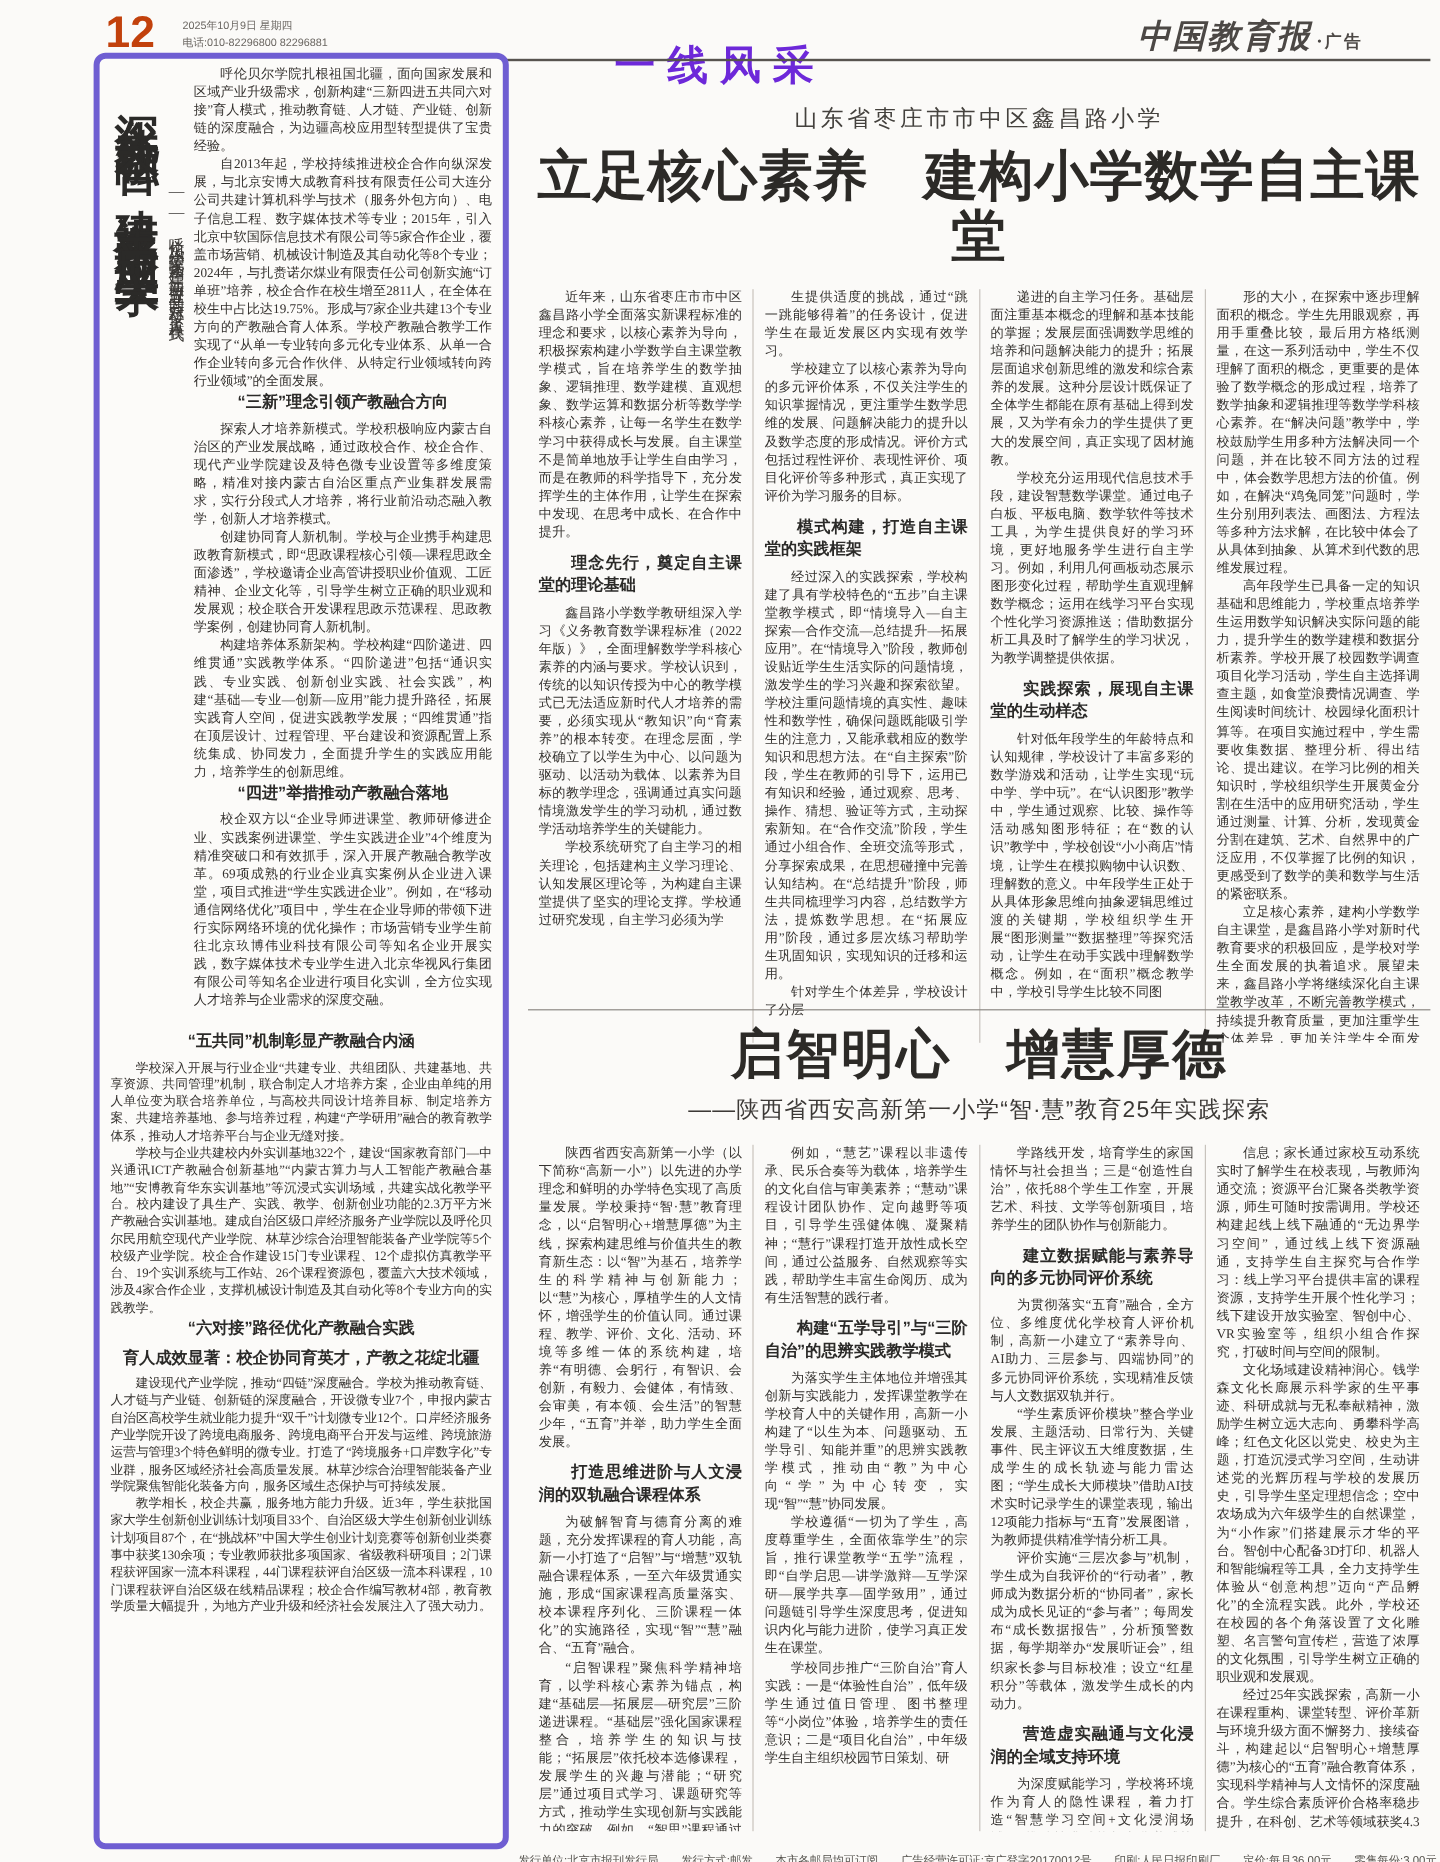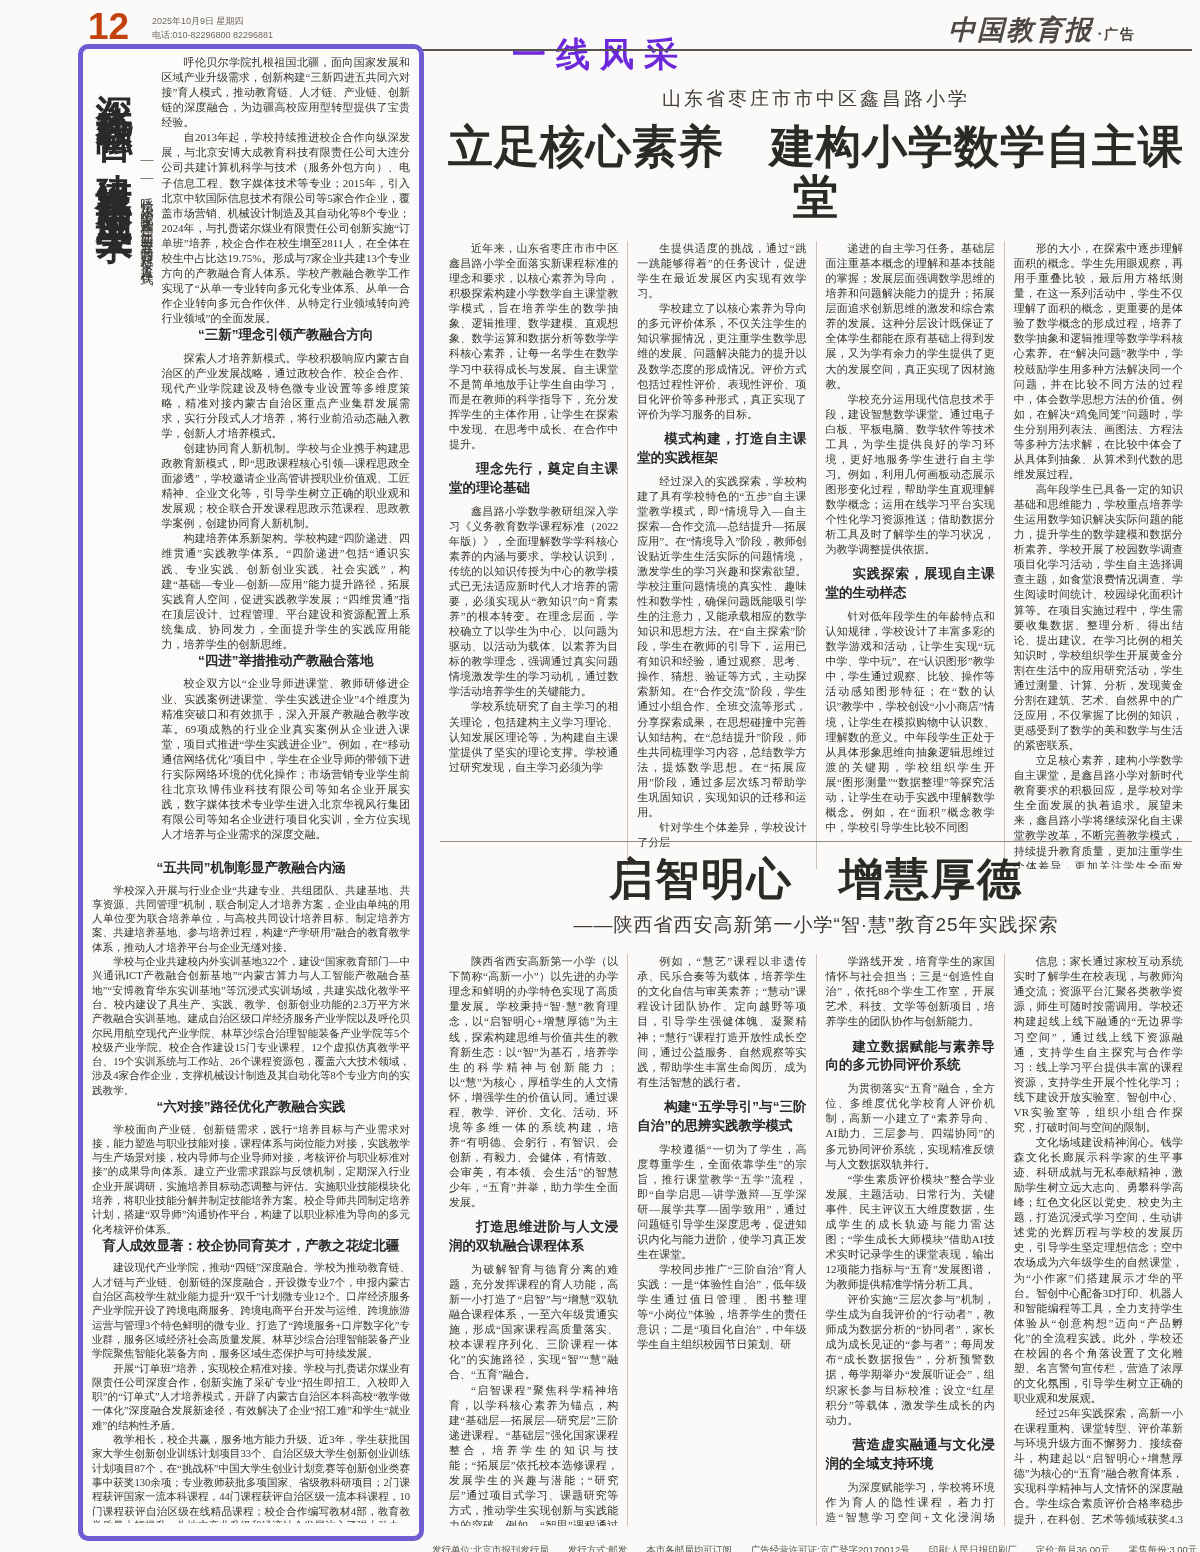--- a/index.html
+++ b/index.html
@@ -99,24 +99,22 @@
           <p class="para">构建培养体系新架构。学校构建“四阶递进、四维贯通”实践教学体系。“四阶递进”包括“通识实践、专业实践、创新创业实践、社会实践”，构建“基础—专业—创新—应用”能力提升路径，拓展实践育人空间，促进实践教学发展；“四维贯通”指在顶层设计、过程管理、平台建设和资源配置上系统集成、协同发力，全面提升学生的实践应用能力，培养学生的创新思维。</p>
           <h3 class="shead-c">“四进”举措推动产教融合落地</h3>
           <p class="para">校企双方以“企业导师进课堂、教师研修进企业、实践案例进课堂、学生实践进企业”4个维度为精准突破口和有效抓手，深入开展产教融合教学改革。69项成熟的行业企业真实案例从企业进入课堂，项目式推进“学生实践进企业”。例如，在“移动通信网络优化”项目中，学生在企业导师的带领下进行实际网络环境的优化操作；市场营销专业学生前往北京玖博伟业科技有限公司等知名企业开展实践，数字媒体技术专业学生进入北京华视风行集团有限公司等知名企业进行项目化实训，全方位实现人才培养与企业需求的深度交融。</p>
         </div>
     </div>
     <div class="lb-body">
         <h3 class="shead-c">“五共同”机制彰显产教融合内涵</h3>
         <p class="para">学校深入开展与行业企业“共建专业、共组团队、共建基地、共享资源、共同管理”机制，联合制定人才培养方案，企业由单纯的用人单位变为联合培养单位，与高校共同设计培养目标、制定培养方案、共建培养基地、参与培养过程，构建“产学研用”融合的教育教学体系，推动人才培养平台与企业无缝对接。</p>
         <p class="para">学校与企业共建校内外实训基地322个，建设“国家教育部门—中兴通讯ICT产教融合创新基地”“内蒙古算力与人工智能产教融合基地”“安博教育华东实训基地”等沉浸式实训场域，共建实战化教学平台。校内建设了具生产、实践、教学、创新创业功能的2.3万平方米产教融合实训基地。建成自治区级口岸经济服务产业学院以及呼伦贝尔民用航空现代产业学院、林草沙综合治理智能装备产业学院等5个校级产业学院。校企合作建设15门专业课程、12个虚拟仿真教学平台、19个实训系统与工作站、26个课程资源包，覆盖六大技术领域，涉及4家合作企业，支撑机械设计制造及其自动化等8个专业方向的实践教学。</p>
         <h3 class="shead-c">“六对接”路径优化产教融合实践</h3>
-        <p class="para">学校面向产业链、创新链需求，践行“培养目标与产业需求对接，能力塑造与职业技能对接，课程体系与岗位能力对接，实践教学与生产场景对接，校内导师与企业导师对接，考核评价与职业标准对接”的成果导向体系。建立产业需求跟踪与反馈机制，定期深入行业企业开展调研，实施培养目标动态调整与评估。实施职业技能模块化培养，将职业技能分解并制定技能培养方案。校企导师共同制定培养计划，搭建“双导师”沟通协作平台，构建了以职业标准为导向的多元化考核评价体系。</p>
         <h3 class="shead-c">育人成效显著：校企协同育英才，产教之花绽北疆</h3>
         <p class="para">建设现代产业学院，推动“四链”深度融合。学校为推动教育链、人才链与产业链、创新链的深度融合，开设微专业7个，申报内蒙古自治区高校学生就业能力提升“双千”计划微专业12个。口岸经济服务产业学院开设了跨境电商服务、跨境电商平台开发与运维、跨境旅游运营与管理3个特色鲜明的微专业。打造了“跨境服务+口岸数字化”专业群，服务区域经济社会高质量发展。林草沙综合治理智能装备产业学院聚焦智能化装备方向，服务区域生态保护与可持续发展。</p>
-        <p class="para">开展“订单班”培养，实现校企精准对接。学校与扎赉诺尔煤业有限责任公司深度合作，创新实施了采矿专业“招生即招工、入校即入职”的“订单式”人才培养模式，开辟了内蒙古自治区本科高校“教学做一体化”深度融合发展新途径，有效解决了企业“招工难”和学生“就业难”的结构性矛盾。</p>
         <p class="para">教学相长，校企共赢，服务地方能力升级。近3年，学生获批国家大学生创新创业训练计划项目33个、自治区级大学生创新创业训练计划项目87个，在“挑战杯”中国大学生创业计划竞赛等创新创业类赛事中获奖130余项；专业教师获批多项国家、省级教科研项目；2门课程获评国家一流本科课程，44门课程获评自治区级一流本科课程，10门课程获评自治区级在线精品课程；校企合作编写教材4部，教育教学质量大幅提升，为地方产业升级和经济社会发展注入了强大动力。</p>
       </div>
   </aside>
 
   <section class="top-article">
     <div class="kicker">山东省枣庄市市中区鑫昌路小学</div>
     <h1 class="big-title">立足核心素养　建构小学数学自主课堂</h1>
     <div class="cols cols-top">
       <div class="col">
           <p class="para">近年来，山东省枣庄市市中区鑫昌路小学全面落实新课程标准的理念和要求，以核心素养为导向，积极探索构建小学数学自主课堂教学模式，旨在培养学生的数学抽象、逻辑推理、数学建模、直观想象、数学运算和数据分析等数学学科核心素养，让每一名学生在数学学习中获得成长与发展。自主课堂不是简单地放手让学生自由学习，而是在教师的科学指导下，充分发挥学生的主体作用，让学生在探索中发现、在思考中成长、在合作中提升。</p>
@@ -153,20 +151,21 @@
     <div class="cols cols-bottom">
       <div class="col">
           <p class="para">陕西省西安高新第一小学（以下简称“高新一小”）以先进的办学理念和鲜明的办学特色实现了高质量发展。学校秉持“智·慧”教育理念，以“启智明心+增慧厚德”为主线，探索构建思维与价值共生的教育新生态：以“智”为基石，培养学生的科学精神与创新能力；以“慧”为核心，厚植学生的人文情怀，增强学生的价值认同。通过课程、教学、评价、文化、活动、环境等多维一体的系统构建，培养“有明德、会躬行，有智识、会创新，有毅力、会健体，有情致、会审美，有本领、会生活”的智慧少年，“五育”并举，助力学生全面发展。</p>
           <h3 class="shead-i">打造思维进阶与人文浸润的双轨融合课程体系</h3>
           <p class="para">为破解智育与德育分离的难题，充分发挥课程的育人功能，高新一小打造了“启智”与“增慧”双轨融合课程体系，一至六年级贯通实施，形成“国家课程高质量落实、校本课程序列化、三阶课程一体化”的实施路径，实现“智”“慧”融合、“五育”融合。</p>
           <p class="para">“启智课程”聚焦科学精神培育，以学科核心素养为锚点，构建“基础层—拓展层—研究层”三阶递进课程。“基础层”强化国家课程整合，培养学生的知识与技能；“拓展层”依托校本选修课程，发展学生的兴趣与潜能；“研究层”通过项目式学习、课题研究等方式，推动学生实现创新与实践能力的突破。例如，“智思”课程通过数理思维训练提升学生的逻辑推理能力，“智创”课程以STEM教育和编程实践赋能学生开展科技创新，“智言”课程借助辩论、演讲等锤炼学生的思辨与表达能力。</p>
         </div>
       <div class="col">
           <p class="para">例如，“慧艺”课程以非遗传承、民乐合奏等为载体，培养学生的文化自信与审美素养；“慧动”课程设计团队协作、定向越野等项目，引导学生强健体魄、凝聚精神；“慧行”课程打造开放性成长空间，通过公益服务、自然观察等实践，帮助学生丰富生命阅历、成为有生活智慧的践行者。</p>
           <h3 class="shead-i">构建“五学导引”与“三阶自治”的思辨实践教学模式</h3>
+          <p class="para">为落实学生主体地位并增强其创新与实践能力，发挥课堂教学在学校育人中的关键作用，高新一小构建了“以生为本、问题驱动、五学导引、知能并重”的思辨实践教学模式，推动由“教”为中心向“学”为中心转变，实现“智”“慧”协同发展。</p>
           <p class="para">学校遵循“一切为了学生，高度尊重学生，全面依靠学生”的宗旨，推行课堂教学“五学”流程，即“自学启思—讲学激辩—互学深研—展学共享—固学致用”，通过问题链引导学生深度思考，促进知识内化与能力进阶，使学习真正发生在课堂。</p>
           <p class="para">学校同步推广“三阶自治”育人实践：一是“体验性自治”，低年级学生通过值日管理、图书整理等“小岗位”体验，培养学生的责任意识；二是“项目化自治”，中年级学生自主组织校园节日策划、研</p>
         </div>
       <div class="col">
           <p class="para">学路线开发，培育学生的家国情怀与社会担当；三是“创造性自治”，依托88个学生工作室，开展艺术、科技、文学等创新项目，培养学生的团队协作与创新能力。</p>
           <h3 class="shead-i">建立数据赋能与素养导向的多元协同评价系统</h3>
           <p class="para">为贯彻落实“五育”融合，全方位、多维度优化学校育人评价机制，高新一小建立了“素养导向、AI助力、三层参与、四端协同”的多元协同评价系统，实现精准反馈与人文数据双轨并行。</p>
           <p class="para">“学生素质评价模块”整合学业发展、主题活动、日常行为、关键事件、民主评议五大维度数据，生成学生的成长轨迹与能力雷达图；“学生成长大师模块”借助AI技术实时记录学生的课堂表现，输出12项能力指标与“五育”发展图谱，为教师提供精准学情分析工具。</p>
           <p class="para">评价实施“三层次参与”机制，学生成为自我评价的“行动者”，教师成为数据分析的“协同者”，家长成为成长见证的“参与者”；每周发布“成长数据报告”，分析预警数据，每学期举办“发展听证会”，组织家长参与目标校准；设立“红星积分”等载体，激发学生成长的内动力。</p>
           <h3 class="shead-i">营造虚实融通与文化浸润的全域支持环境</h3>

